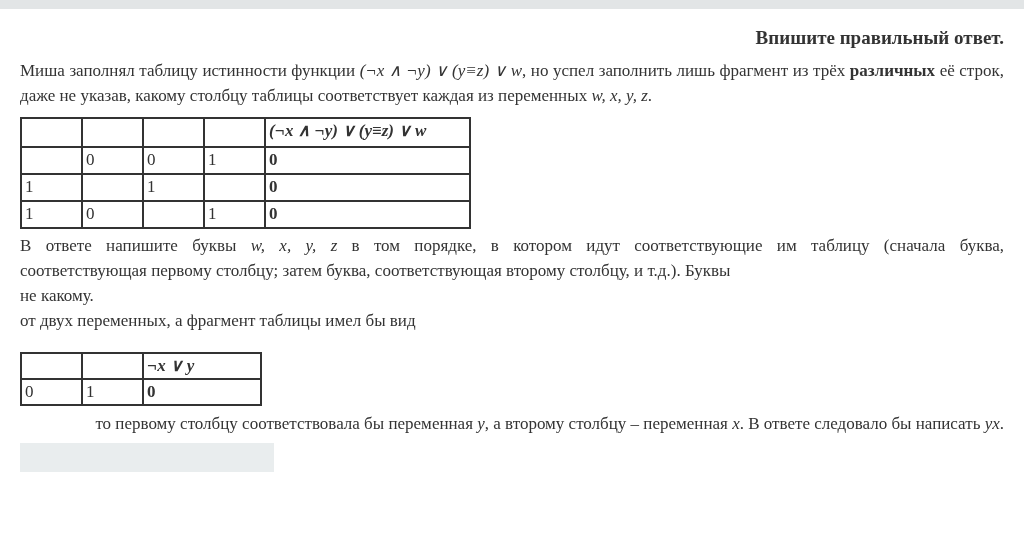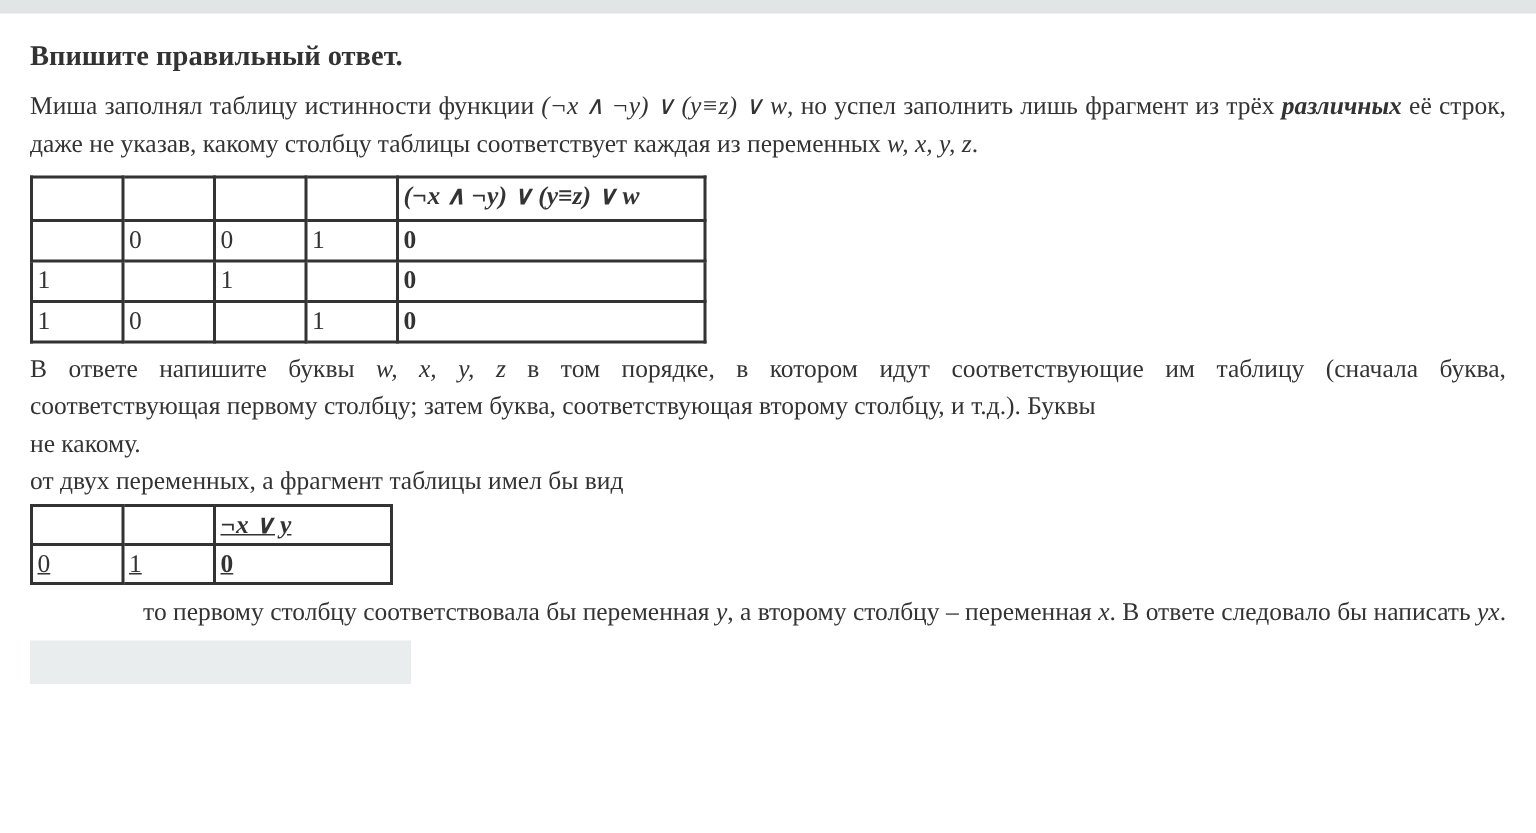--- a/index.html
+++ b/index.html
@@ -19,50 +19,51 @@
     background: #e2e5e6;
   }
   .content {
     padding: 0 20px;
   }
   .title {
     font-size: 19px;
     line-height: 23px;
     font-weight: 700;
     margin: 17px 0 9px 0;
+    text-align: right;
   }
   .para {
     font-size: 17px;
     line-height: 25px;
     margin: 0;
   }
   .just { text-align: justify; }
   .just-force { text-align: justify; text-align-last: justify; }
   .it { font-style: italic; }
-  .b { font-weight: 700; font-style: italic; }
+  .b { font-weight: 700; }
   .nowrap { white-space: nowrap; text-align: right; }
 
   table {
     border-collapse: collapse;
     table-layout: fixed;
   }
   td {
     border: 2px solid #333333;
     font-size: 17px;
     line-height: 23px;
     padding: 0 3px;
     vertical-align: top;
     overflow: hidden;
   }
   .truth-table { margin: 9px 0 4px 0; }
   .truth-table td { height: 25px; }
   .truth-table tr.hdr td { height: 27px; }
   .col-v { width: 53px; }
   .truth-table .col-f { width: 197px; }
-  .example-table { margin: 3px 0 5px 0; text-decoration: underline; }
+  .example-table { margin: 19px 0 5px 0; }
   .example-table td { height: 24px; }
   .example-table .col-f { width: 110px; }
   .formula-cell {
     font-weight: 700;
     font-style: italic;
   }
   .val-bold { font-weight: 700; }
 
   .answer-input {
     display: block;

